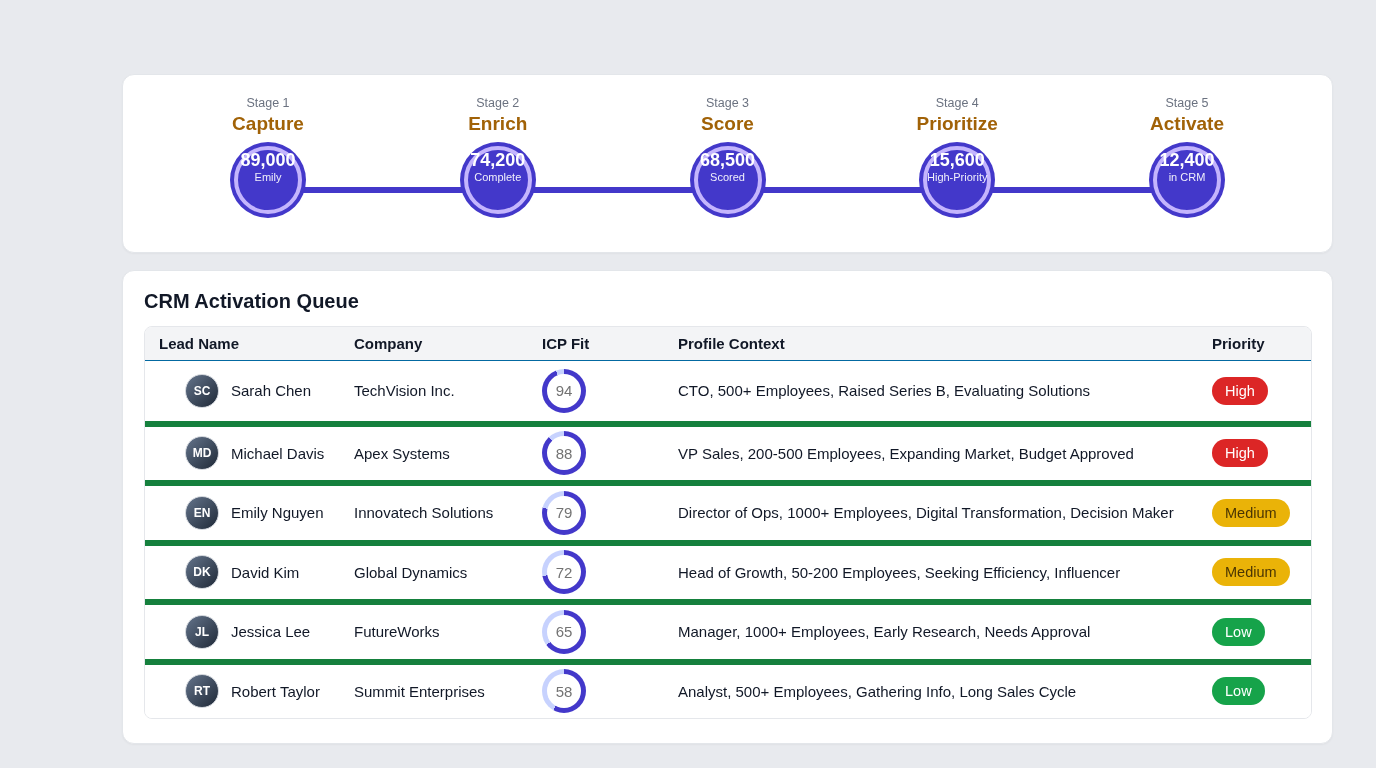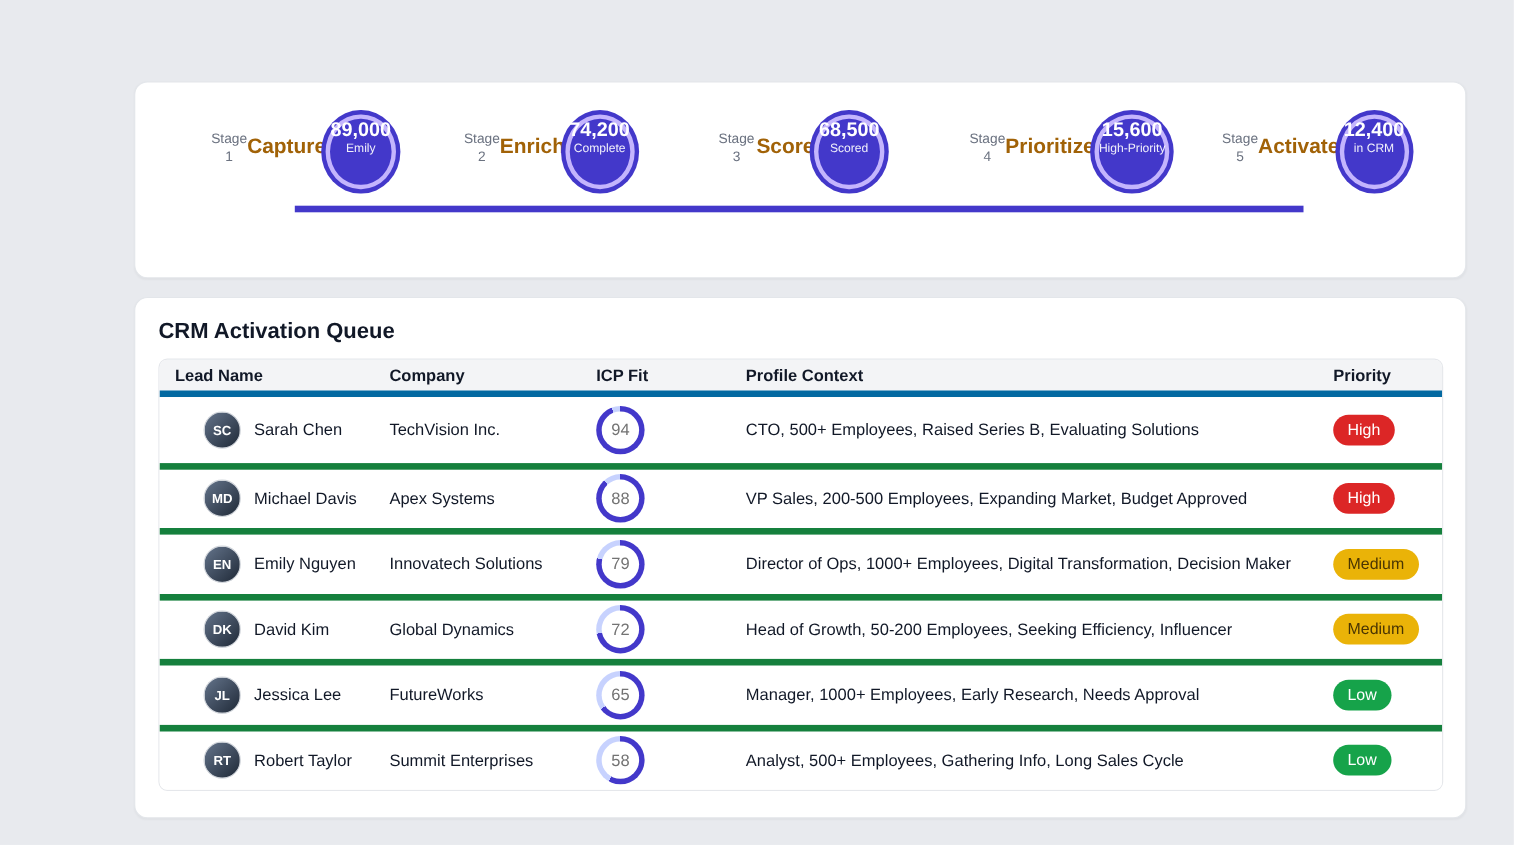--- a/index.html
+++ b/index.html
@@ -31,21 +31,21 @@
   .stages {
     position: relative;
     display: flex;
     justify-content: space-between;
     padding: 20px 69px 0 69px;
     z-index: 1;
   }
   .stage {
     width: 152px;
     display: flex;
-    flex-direction: row;
+    flex-direction: column;
     align-items: center;
     text-align: center;
   }
   .stage-label { font-size: 12.5px; color: #6b7280; line-height: 16px; }
   .stage-name { font-size: 19px; font-weight: bold; color: #a16207; line-height: 26px; }
   .stage-circle {
     margin-top: 9px;
     width: 68px; height: 68px;
     border-radius: 50%;
     background: var(--accent, #4338ca);
@@ -75,21 +75,21 @@
   }
   .thead, .trow {
     display: grid;
     grid-template-columns: 195px 188px 136px 1fr 113px;
     align-items: center;
   }
   .thead {
     background: #f3f4f6;
     height: 34px;
     font-weight: bold;
-    border-bottom: 6px solid #0369a1;
+    border-bottom: 1px solid #0369a1;
   }
   .thead .cell { padding-left: 14px; }
   .trow { height: 59.5px; background: #ffffff; }
   .trow + .trow { border-top: 6px solid #15803d; }
   .cell { padding-left: 14px; }
   .cell.lead { display: flex; align-items: center; padding-left: 16px; }
   .avatar {
     width: 34px; height: 34px;
     border-radius: 50%;
     background: linear-gradient(135deg, #64748b, #1f2937);

